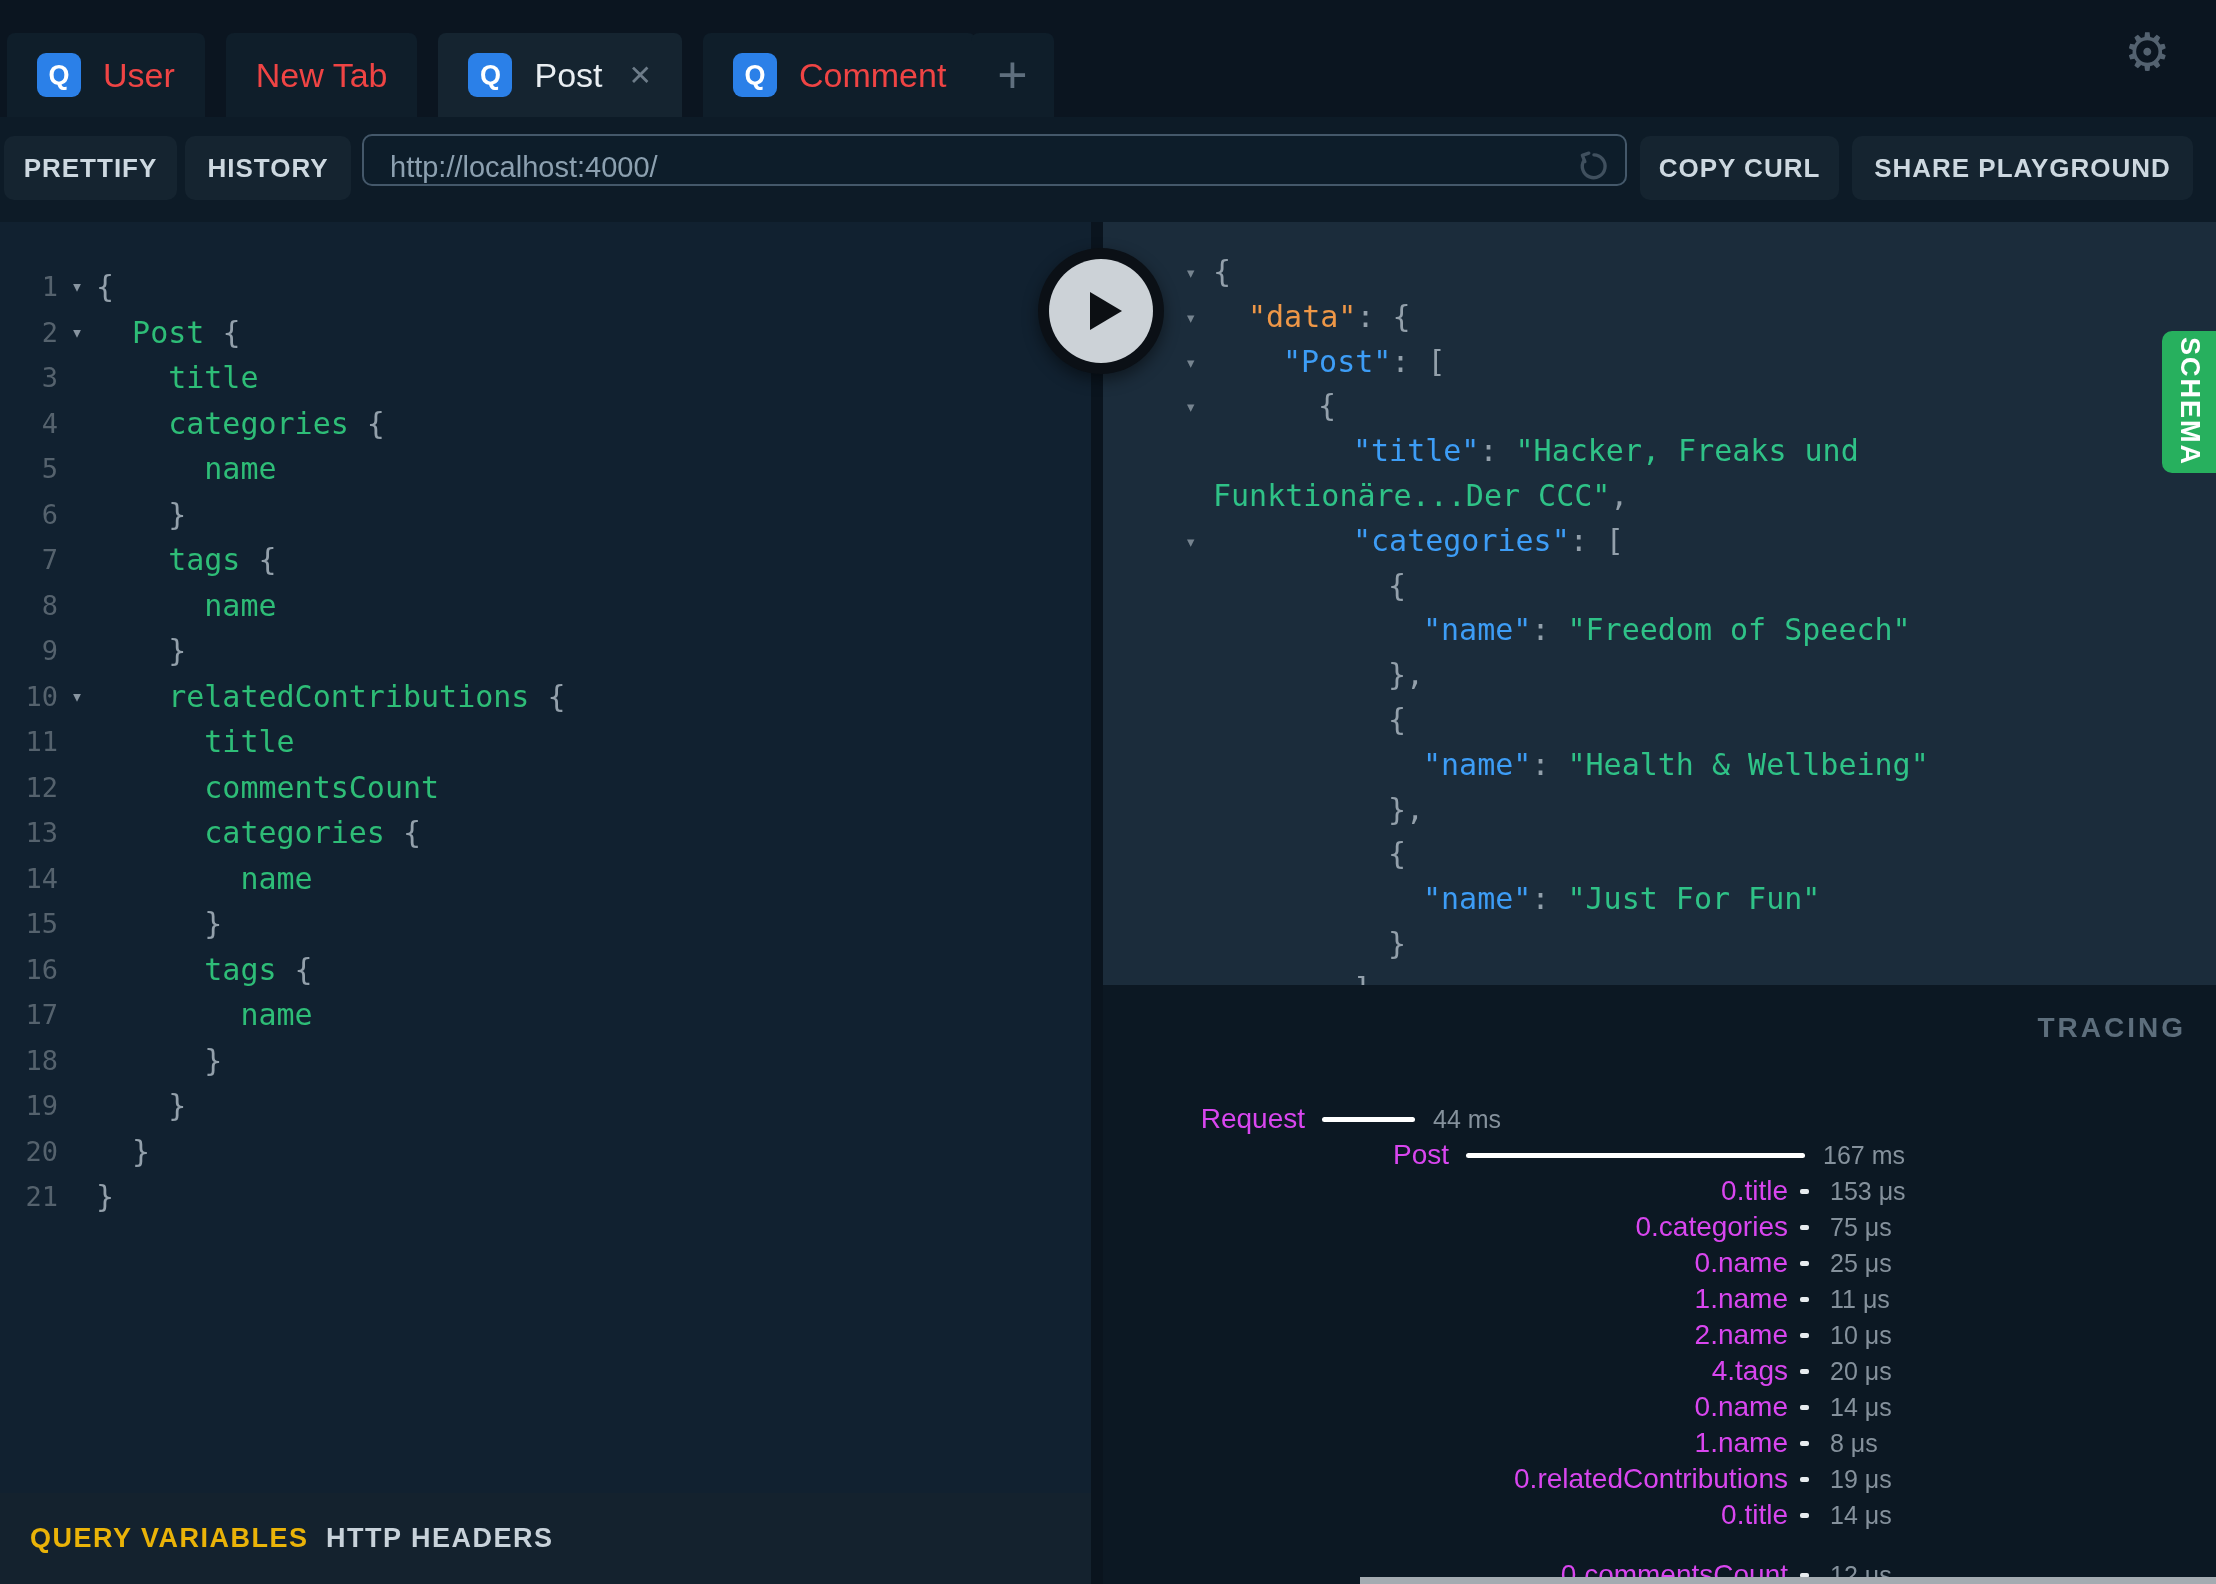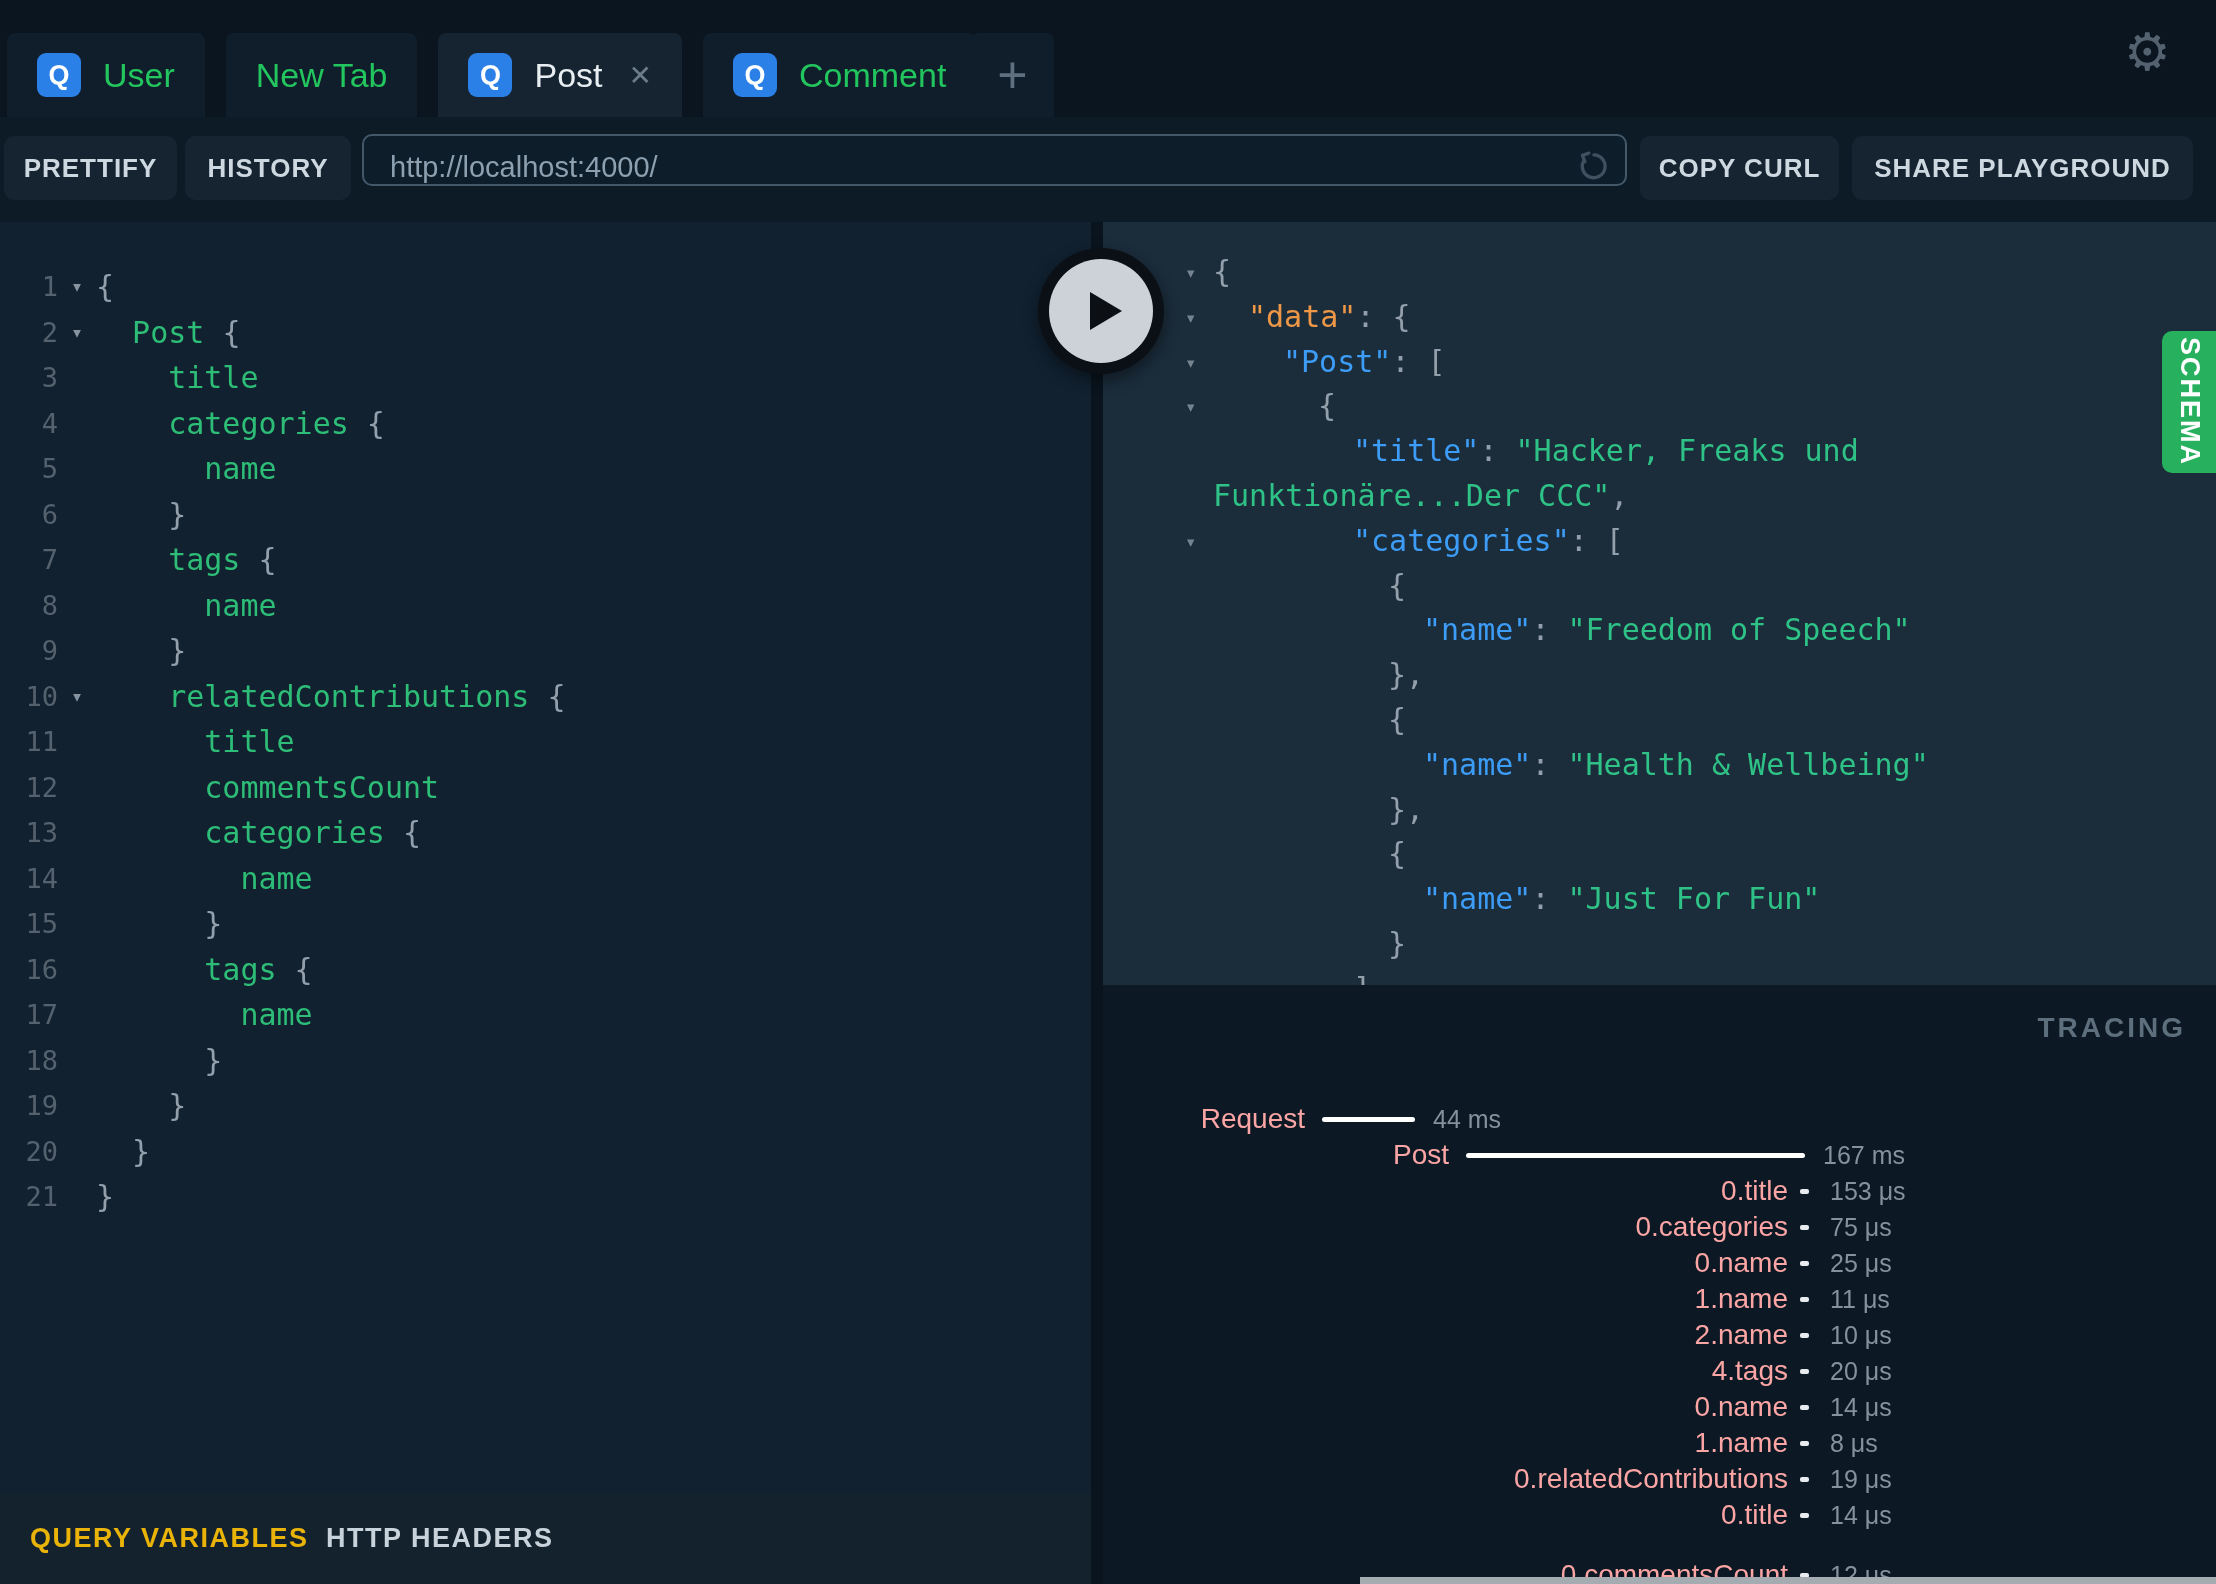--- a/index.html
+++ b/index.html
@@ -8,21 +8,21 @@
 
   
   .tabbar{position:absolute;left:0;top:0;width:2216px;height:117px;background:#0b1520;}
   .tab-list{position:absolute;left:7px;top:33px;display:flex;gap:21px;height:84px;}
   .tab{display:flex;align-items:center;height:84px;padding:0 30px;background:#0f1e2a;
        border-radius:8px 8px 0 0;cursor:pointer;}
   .tab.active{background:#152430;}
   .qbadge{width:44px;height:44px;border-radius:9px;background:#2b80e8;color:#fff;
           font-weight:700;font-size:27px;display:flex;align-items:center;justify-content:center;
           margin-right:22px;}
-  .tab-label{font-size:34px;color:#22c55e;white-space:nowrap;}
+  .tab-label{font-size:34px;color:#ef4444;white-space:nowrap;}
   .tab.active .tab-label{color:#e9eef2;}
   .tab-close{margin-left:26px;font-size:28px;color:#6d7c89;}
   .plus-tab{position:absolute;left:971px;top:33px;width:83px;height:84px;background:#0f1e2a;
             border-radius:8px 8px 0 0;display:flex;align-items:center;justify-content:center;
             color:#5f6f7e;font-size:52px;font-weight:200;cursor:pointer;}
   .gear{position:absolute;left:2124px;top:26px;font-size:52px;color:#546270;cursor:pointer;
         font-family:"DejaVu Sans",sans-serif;line-height:1;}
 
   
   .toolbar{position:absolute;left:0;top:117px;width:2216px;height:105px;background:#0d1b27;}
@@ -82,21 +82,21 @@
   
   .schema-tab{position:absolute;left:2162px;top:331px;width:54px;height:142px;background:#27b05e;
         border-radius:10px 0 0 10px;display:flex;align-items:center;justify-content:center;cursor:pointer;}
   .schema-tab span{writing-mode:vertical-rl;color:#fff;font-size:27px;font-weight:700;letter-spacing:2px;}
 
   
   .tracing-title{position:absolute;top:27px;right:30px;font-size:28px;font-weight:700;
         letter-spacing:3px;color:#5d6e7c;}
   .trace-rows{position:absolute;left:0;top:0;width:100%;height:100%;}
   .trace-row{position:absolute;left:0;right:0;height:36px;}
-  .t-label{position:absolute;left:0;top:0;text-align:right;color:#fca5a5;font-size:28px;
+  .t-label{position:absolute;left:0;top:0;text-align:right;color:#d946ef;font-size:28px;
         line-height:36px;font-weight:500;white-space:nowrap;}
   .t-bar{position:absolute;top:16px;height:5px;background:#fff;border-radius:2.5px;}
   .t-dot{position:absolute;left:697px;top:16px;width:9px;height:5px;background:#e8ecef;border-radius:2px;}
   .t-value{position:absolute;top:0;color:#85919c;font-size:25px;line-height:36px;white-space:nowrap;}
   .h-scrollbar{position:absolute;bottom:0;left:257px;right:0;height:7px;background:#a4abb1;}
 </style>
 </head>
 <body>
 
 <div class="app">

